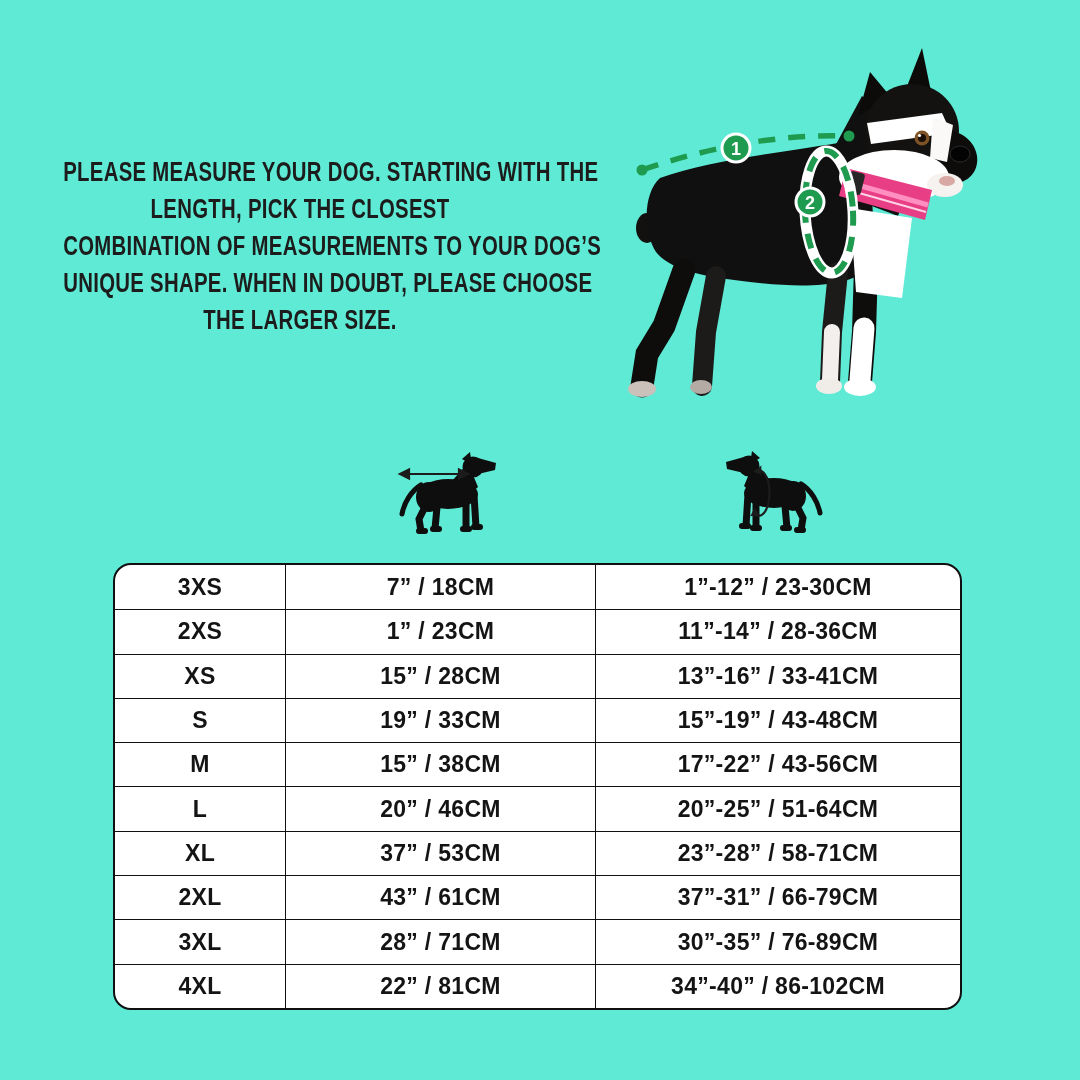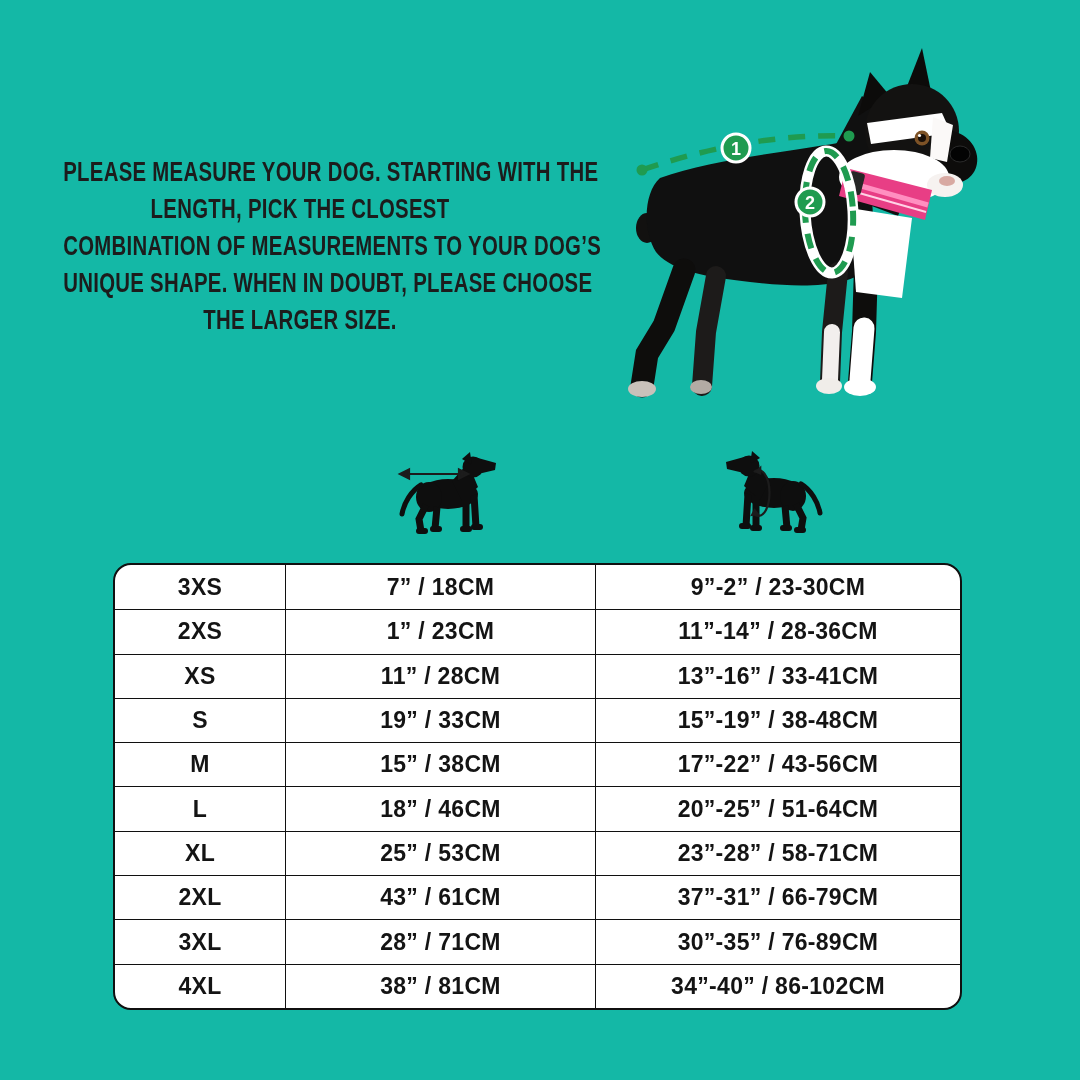--- a/index.html
+++ b/index.html
@@ -1,17 +1,17 @@
 <!DOCTYPE html>
 <html><head>
 <meta charset="utf-8">
 <style>
   html,body{margin:0;padding:0;background:#ffffff;}
   .canvas{
-    position:relative;width:1080px;height:1080px;background:#14b8a6;
+    position:relative;width:1080px;height:1080px;background:#5eead4;
     font-family:"Liberation Sans",sans-serif;overflow:hidden;color:#1b1b1b;
   }
   
   .intro{position:absolute;left:-20px;top:153px;width:640px;
          transform:scaleX(0.74);transform-origin:50% 0;}
   .intro-line{font-weight:700;font-size:27.5px;line-height:37px;text-align:center;
               letter-spacing:.4px;white-space:nowrap;color:#1c1c1c;}
   
   .photo{position:absolute;left:600px;top:30px;width:440px;height:380px;}
   .icon-length{position:absolute;left:396px;top:447px;width:112px;height:100px;}
@@ -155,62 +155,62 @@
         <polygon points="46,28 55,24 52,33" fill="#1c1c1c" transform="rotate(-18 46 28)"></polygon>
         <polygon points="46,70 55,66 53,75" fill="#1c1c1c" transform="rotate(195 49 70)"></polygon>
       </g>
     </svg>
   </div>
 
   <div class="size-table">
     <div class="trow">
       <div class="cell c0 r0">3XS</div>
       <div class="cell r0">7” / 18CM</div>
-      <div class="cell r0">9”-2” / 23-30CM</div>
+      <div class="cell r0">1”-12” / 23-30CM</div>
     </div>
     <div class="trow">
       <div class="cell c0">2XS</div>
       <div class="cell">1” / 23CM</div>
       <div class="cell">11”-14” / 28-36CM</div>
     </div>
     <div class="trow">
       <div class="cell c0">XS</div>
-      <div class="cell">11” / 28CM</div>
+      <div class="cell">15” / 28CM</div>
       <div class="cell">13”-16” / 33-41CM</div>
     </div>
     <div class="trow">
       <div class="cell c0">S</div>
       <div class="cell">19” / 33CM</div>
-      <div class="cell">15”-19” / 38-48CM</div>
+      <div class="cell">15”-19” / 43-48CM</div>
     </div>
     <div class="trow">
       <div class="cell c0">M</div>
       <div class="cell">15” / 38CM</div>
       <div class="cell">17”-22” / 43-56CM</div>
     </div>
     <div class="trow">
       <div class="cell c0">L</div>
-      <div class="cell">18” / 46CM</div>
+      <div class="cell">20” / 46CM</div>
       <div class="cell">20”-25” / 51-64CM</div>
     </div>
     <div class="trow">
       <div class="cell c0">XL</div>
-      <div class="cell">25” / 53CM</div>
+      <div class="cell">37” / 53CM</div>
       <div class="cell">23”-28” / 58-71CM</div>
     </div>
     <div class="trow">
       <div class="cell c0">2XL</div>
       <div class="cell">43” / 61CM</div>
       <div class="cell">37”-31” / 66-79CM</div>
     </div>
     <div class="trow">
       <div class="cell c0">3XL</div>
       <div class="cell">28” / 71CM</div>
       <div class="cell">30”-35” / 76-89CM</div>
     </div>
     <div class="trow">
       <div class="cell c0">4XL</div>
-      <div class="cell">38” / 81CM</div>
+      <div class="cell">22” / 81CM</div>
       <div class="cell">34”-40” / 86-102CM</div>
     </div>
   </div>
 
 </div>
 
 </body></html>

